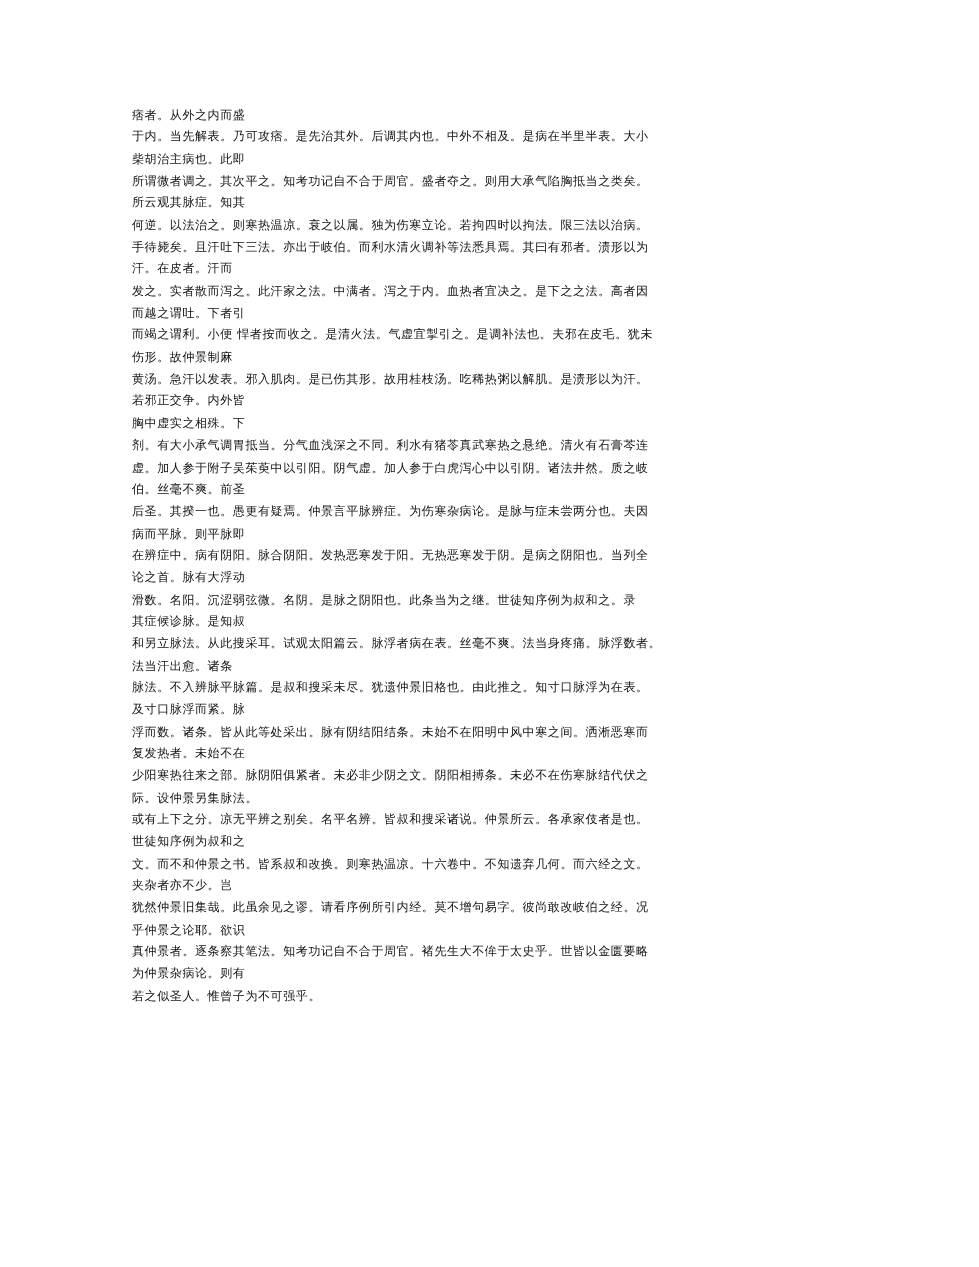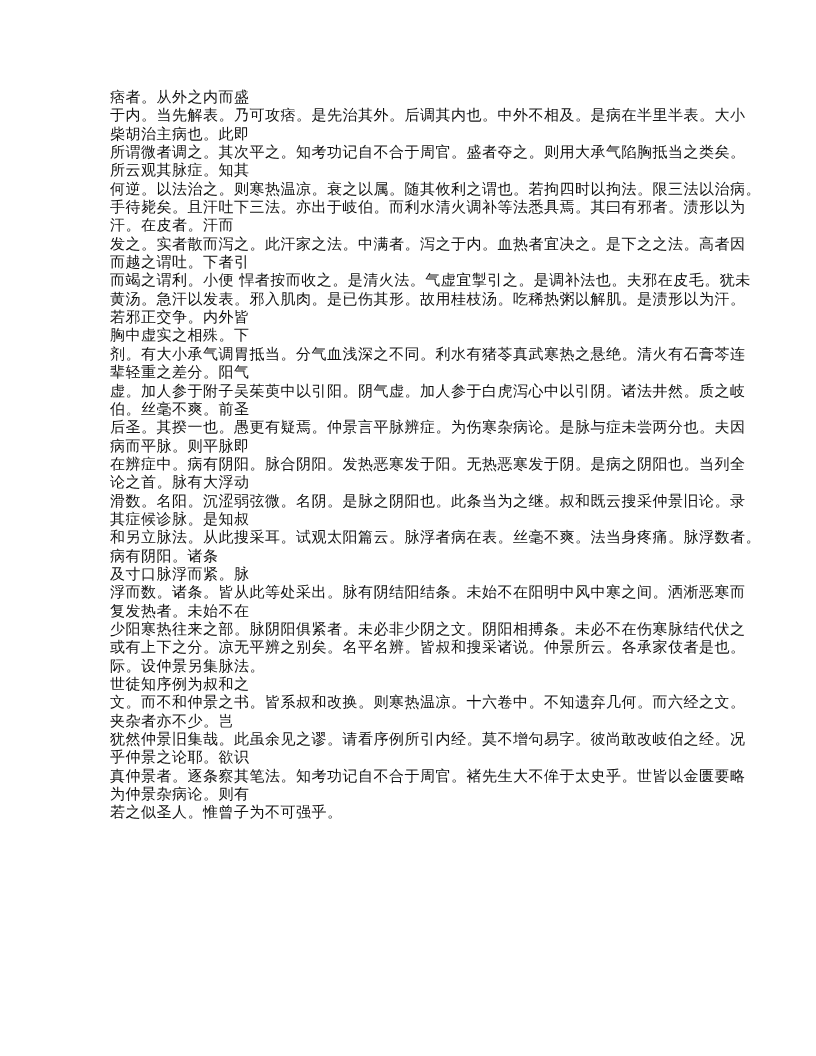--- a/index.html
+++ b/index.html
@@ -13,65 +13,66 @@
       position: relative;
       overflow: hidden;
     }
     .page {
       position: absolute;
       left: 110px;
       top: 88px;
       width: 600px;
       color: #111111;
       font-family: "DejaVu Sans", sans-serif;
-      font-size: 15px;
+      font-size: 10px;
       line-height: 18.35px;
     }
     .line {
       white-space: nowrap;
       height: 18.35px;
       letter-spacing: 0.5px;
     }
   </style>
 </head>
 <body>
 
 <div class="page">
   <div class="line">痞者。从外之内而盛</div>
   <div class="line">于内。当先解表。乃可攻痞。是先治其外。后调其内也。中外不相及。是病在半里半表。大小</div>
   <div class="line">柴胡治主病也。此即</div>
   <div class="line">所谓微者调之。其次平之。知考功记自不合于周官。盛者夺之。则用大承气陷胸抵当之类矣。</div>
   <div class="line">所云观其脉症。知其</div>
-  <div class="line">何逆。以法治之。则寒热温凉。衰之以属。随其攸利之谓也。若拘四时以拘法。限三法以治病。</div>
+  <div class="line">何逆。以法治之。则寒热温凉。衰之以属。独为伤寒立论。若拘四时以拘法。限三法以治病。</div>
   <div class="line">手待毙矣。且汗吐下三法。亦出于岐伯。而利水清火调补等法悉具焉。其曰有邪者。渍形以为</div>
   <div class="line">汗。在皮者。汗而</div>
   <div class="line">发之。实者散而泻之。此汗家之法。中满者。泻之于内。血热者宜决之。是下之之法。高者因</div>
   <div class="line">而越之谓吐。下者引</div>
   <div class="line">而竭之谓利。小便 悍者按而收之。是清火法。气虚宜掣引之。是调补法也。夫邪在皮毛。犹未</div>
+  <div class="line">伤形。故仲景制麻</div>
   <div class="line">黄汤。急汗以发表。邪入肌肉。是已伤其形。故用桂枝汤。吃稀热粥以解肌。是渍形以为汗。</div>
   <div class="line">若邪正交争。内外皆</div>
   <div class="line">胸中虚实之相殊。下</div>
   <div class="line">剂。有大小承气调胃抵当。分气血浅深之不同。利水有猪苓真武寒热之悬绝。清火有石膏芩连</div>
-  <div class="line">辈轻重之差分。阳气</div>
   <div class="line">虚。加人参于附子吴茱萸中以引阳。阴气虚。加人参于白虎泻心中以引阴。诸法井然。质之岐</div>
   <div class="line">伯。丝毫不爽。前圣</div>
   <div class="line">后圣。其揆一也。愚更有疑焉。仲景言平脉辨症。为伤寒杂病论。是脉与症未尝两分也。夫因</div>
   <div class="line">病而平脉。则平脉即</div>
   <div class="line">在辨症中。病有阴阳。脉合阴阳。发热恶寒发于阳。无热恶寒发于阴。是病之阴阳也。当列全</div>
   <div class="line">论之首。脉有大浮动</div>
-  <div class="line">滑数。名阳。沉涩弱弦微。名阴。是脉之阴阳也。此条当为之继。叔和既云搜采仲景旧论。录</div>
+  <div class="line">滑数。名阳。沉涩弱弦微。名阴。是脉之阴阳也。此条当为之继。世徒知序例为叔和之。录</div>
   <div class="line">其症候诊脉。是知叔</div>
   <div class="line">和另立脉法。从此搜采耳。试观太阳篇云。脉浮者病在表。丝毫不爽。法当身疼痛。脉浮数者。</div>
-  <div class="line">病有阴阳。诸条</div>
+  <div class="line">法当汗出愈。诸条</div>
+  <div class="line">脉法。不入辨脉平脉篇。是叔和搜采未尽。犹遗仲景旧格也。由此推之。知寸口脉浮为在表。</div>
   <div class="line">及寸口脉浮而紧。脉</div>
   <div class="line">浮而数。诸条。皆从此等处采出。脉有阴结阳结条。未始不在阳明中风中寒之间。洒淅恶寒而</div>
   <div class="line">复发热者。未始不在</div>
   <div class="line">少阳寒热往来之部。脉阴阳俱紧者。未必非少阴之文。阴阳相搏条。未必不在伤寒脉结代伏之</div>
+  <div class="line">际。设仲景另集脉法。</div>
   <div class="line">或有上下之分。凉无平辨之别矣。名平名辨。皆叔和搜采诸说。仲景所云。各承家伎者是也。</div>
-  <div class="line">际。设仲景另集脉法。</div>
   <div class="line">世徒知序例为叔和之</div>
   <div class="line">文。而不和仲景之书。皆系叔和改换。则寒热温凉。十六卷中。不知遗弃几何。而六经之文。</div>
   <div class="line">夹杂者亦不少。岂</div>
   <div class="line">犹然仲景旧集哉。此虽余见之谬。请看序例所引内经。莫不增句易字。彼尚敢改岐伯之经。况</div>
   <div class="line">乎仲景之论耶。欲识</div>
   <div class="line">真仲景者。逐条察其笔法。知考功记自不合于周官。褚先生大不侔于太史乎。世皆以金匮要略</div>
   <div class="line">为仲景杂病论。则有</div>
   <div class="line">若之似圣人。惟曾子为不可强乎。</div>
 </div>
 

